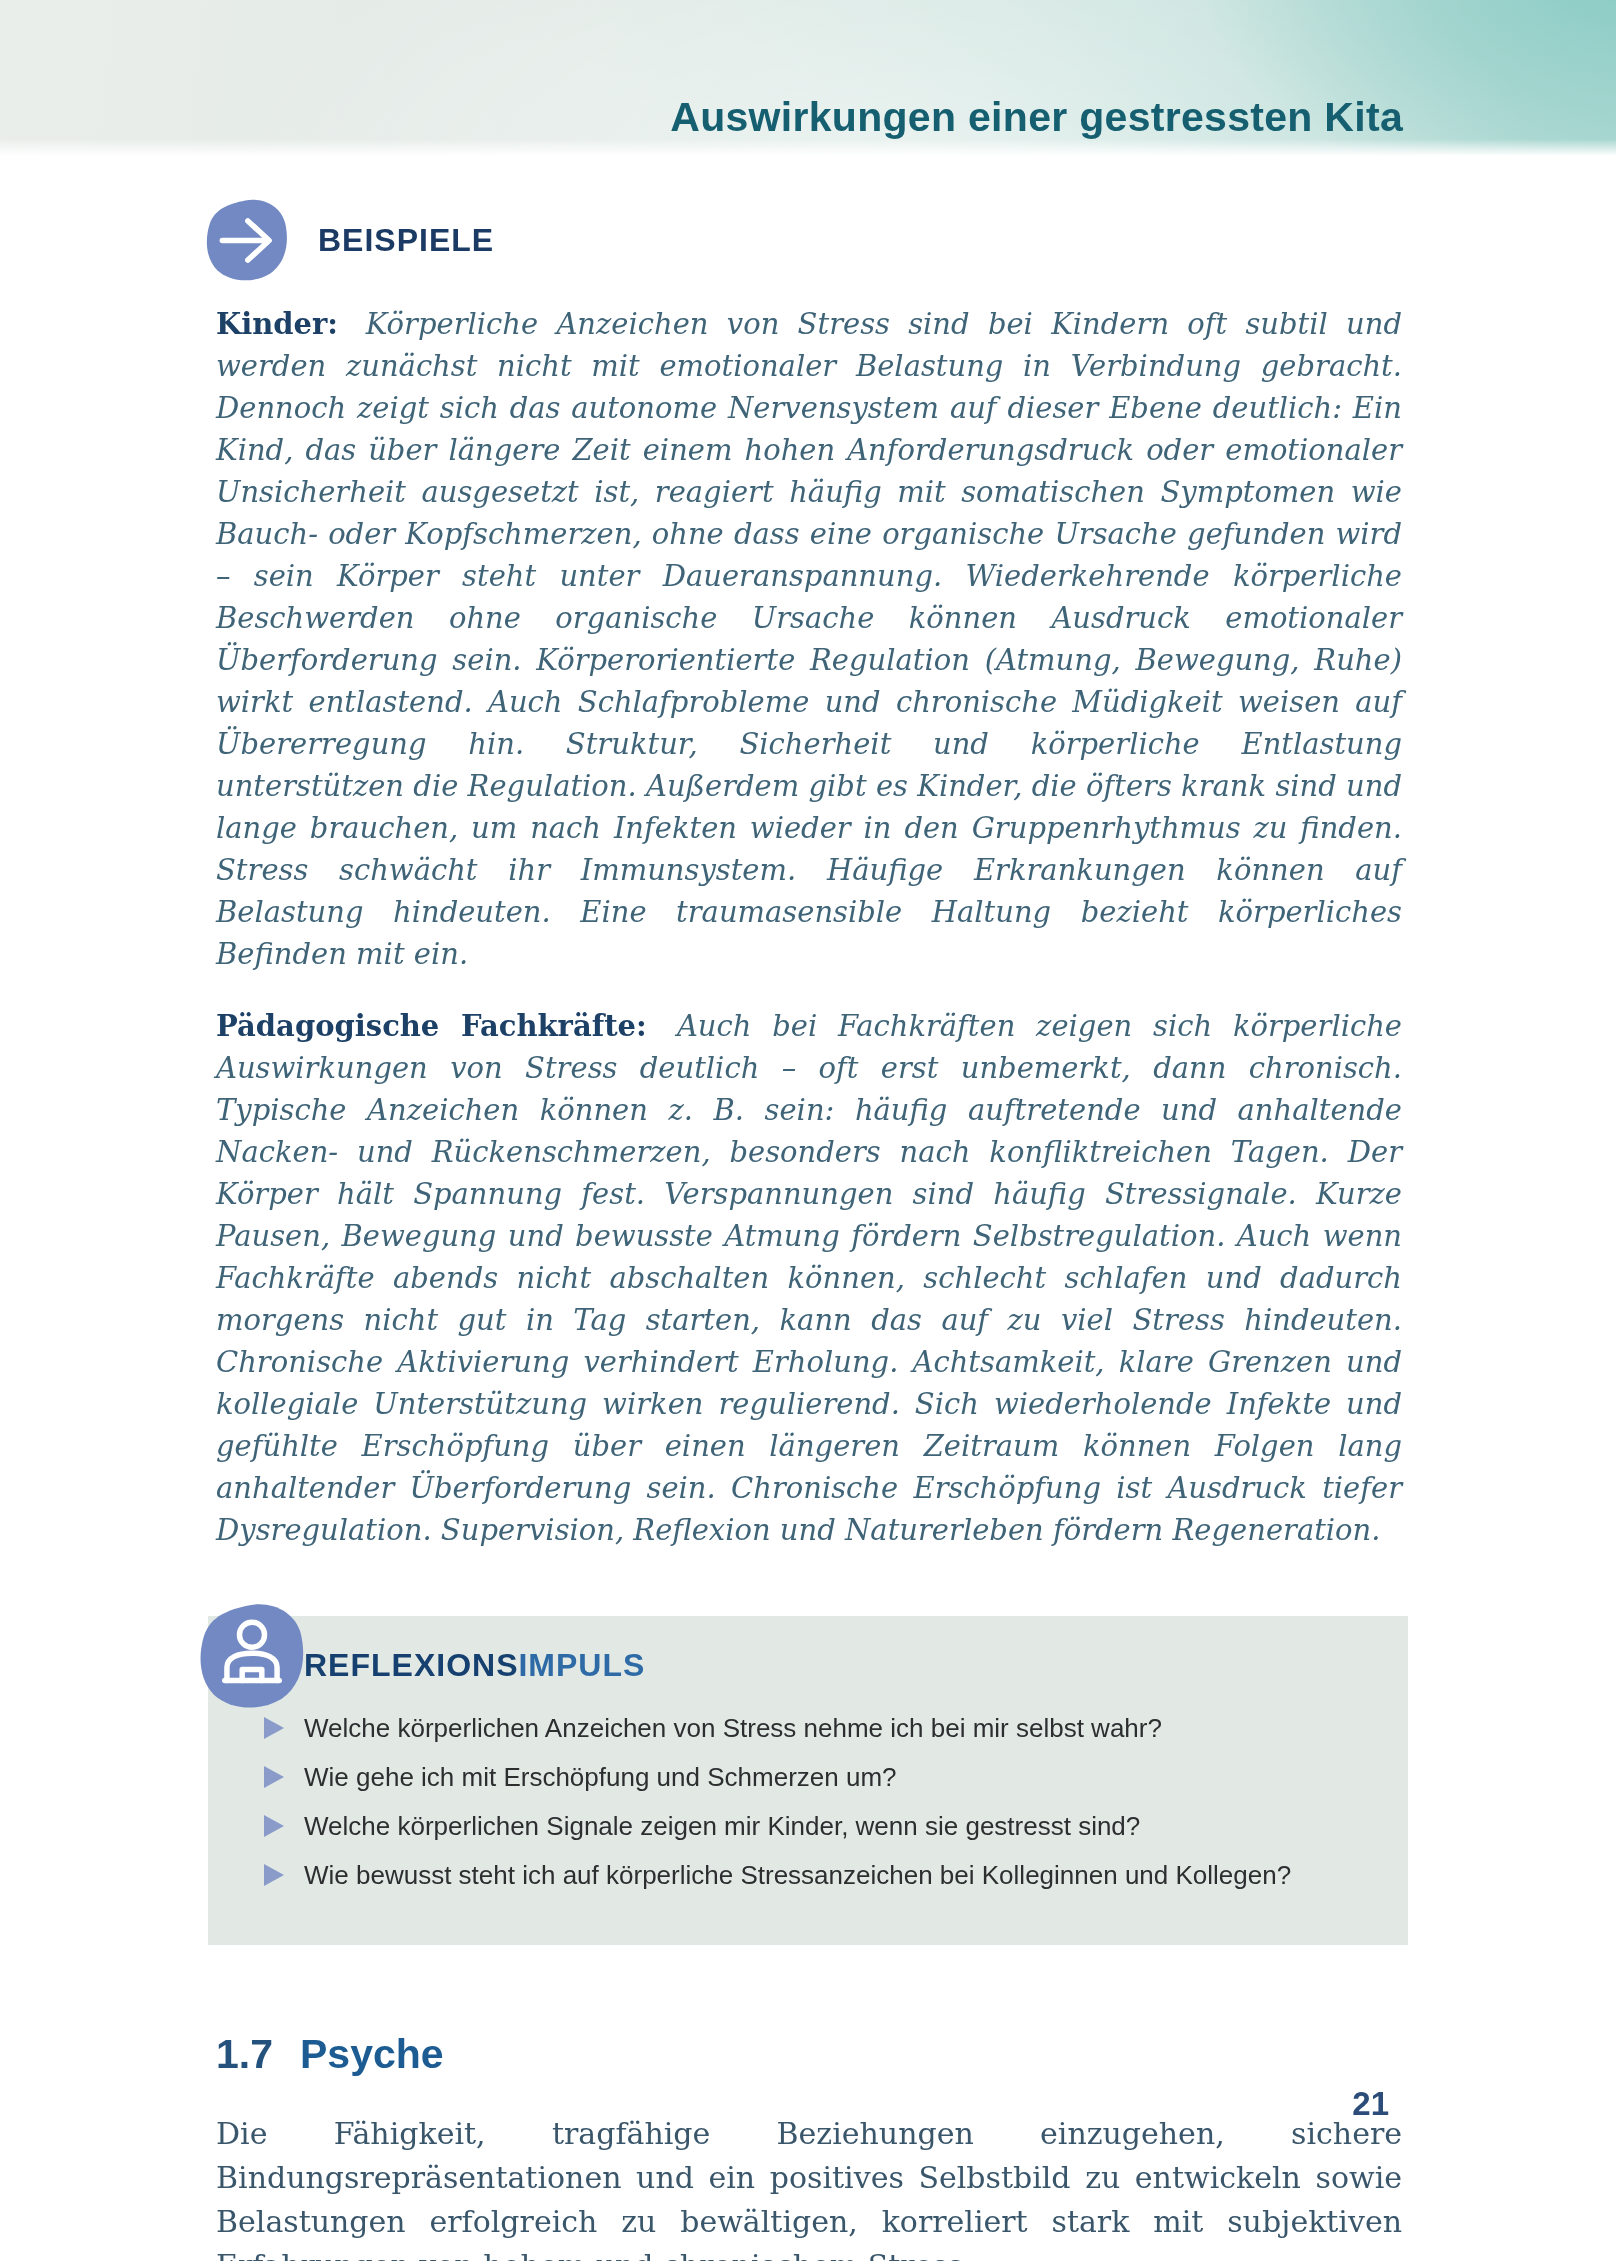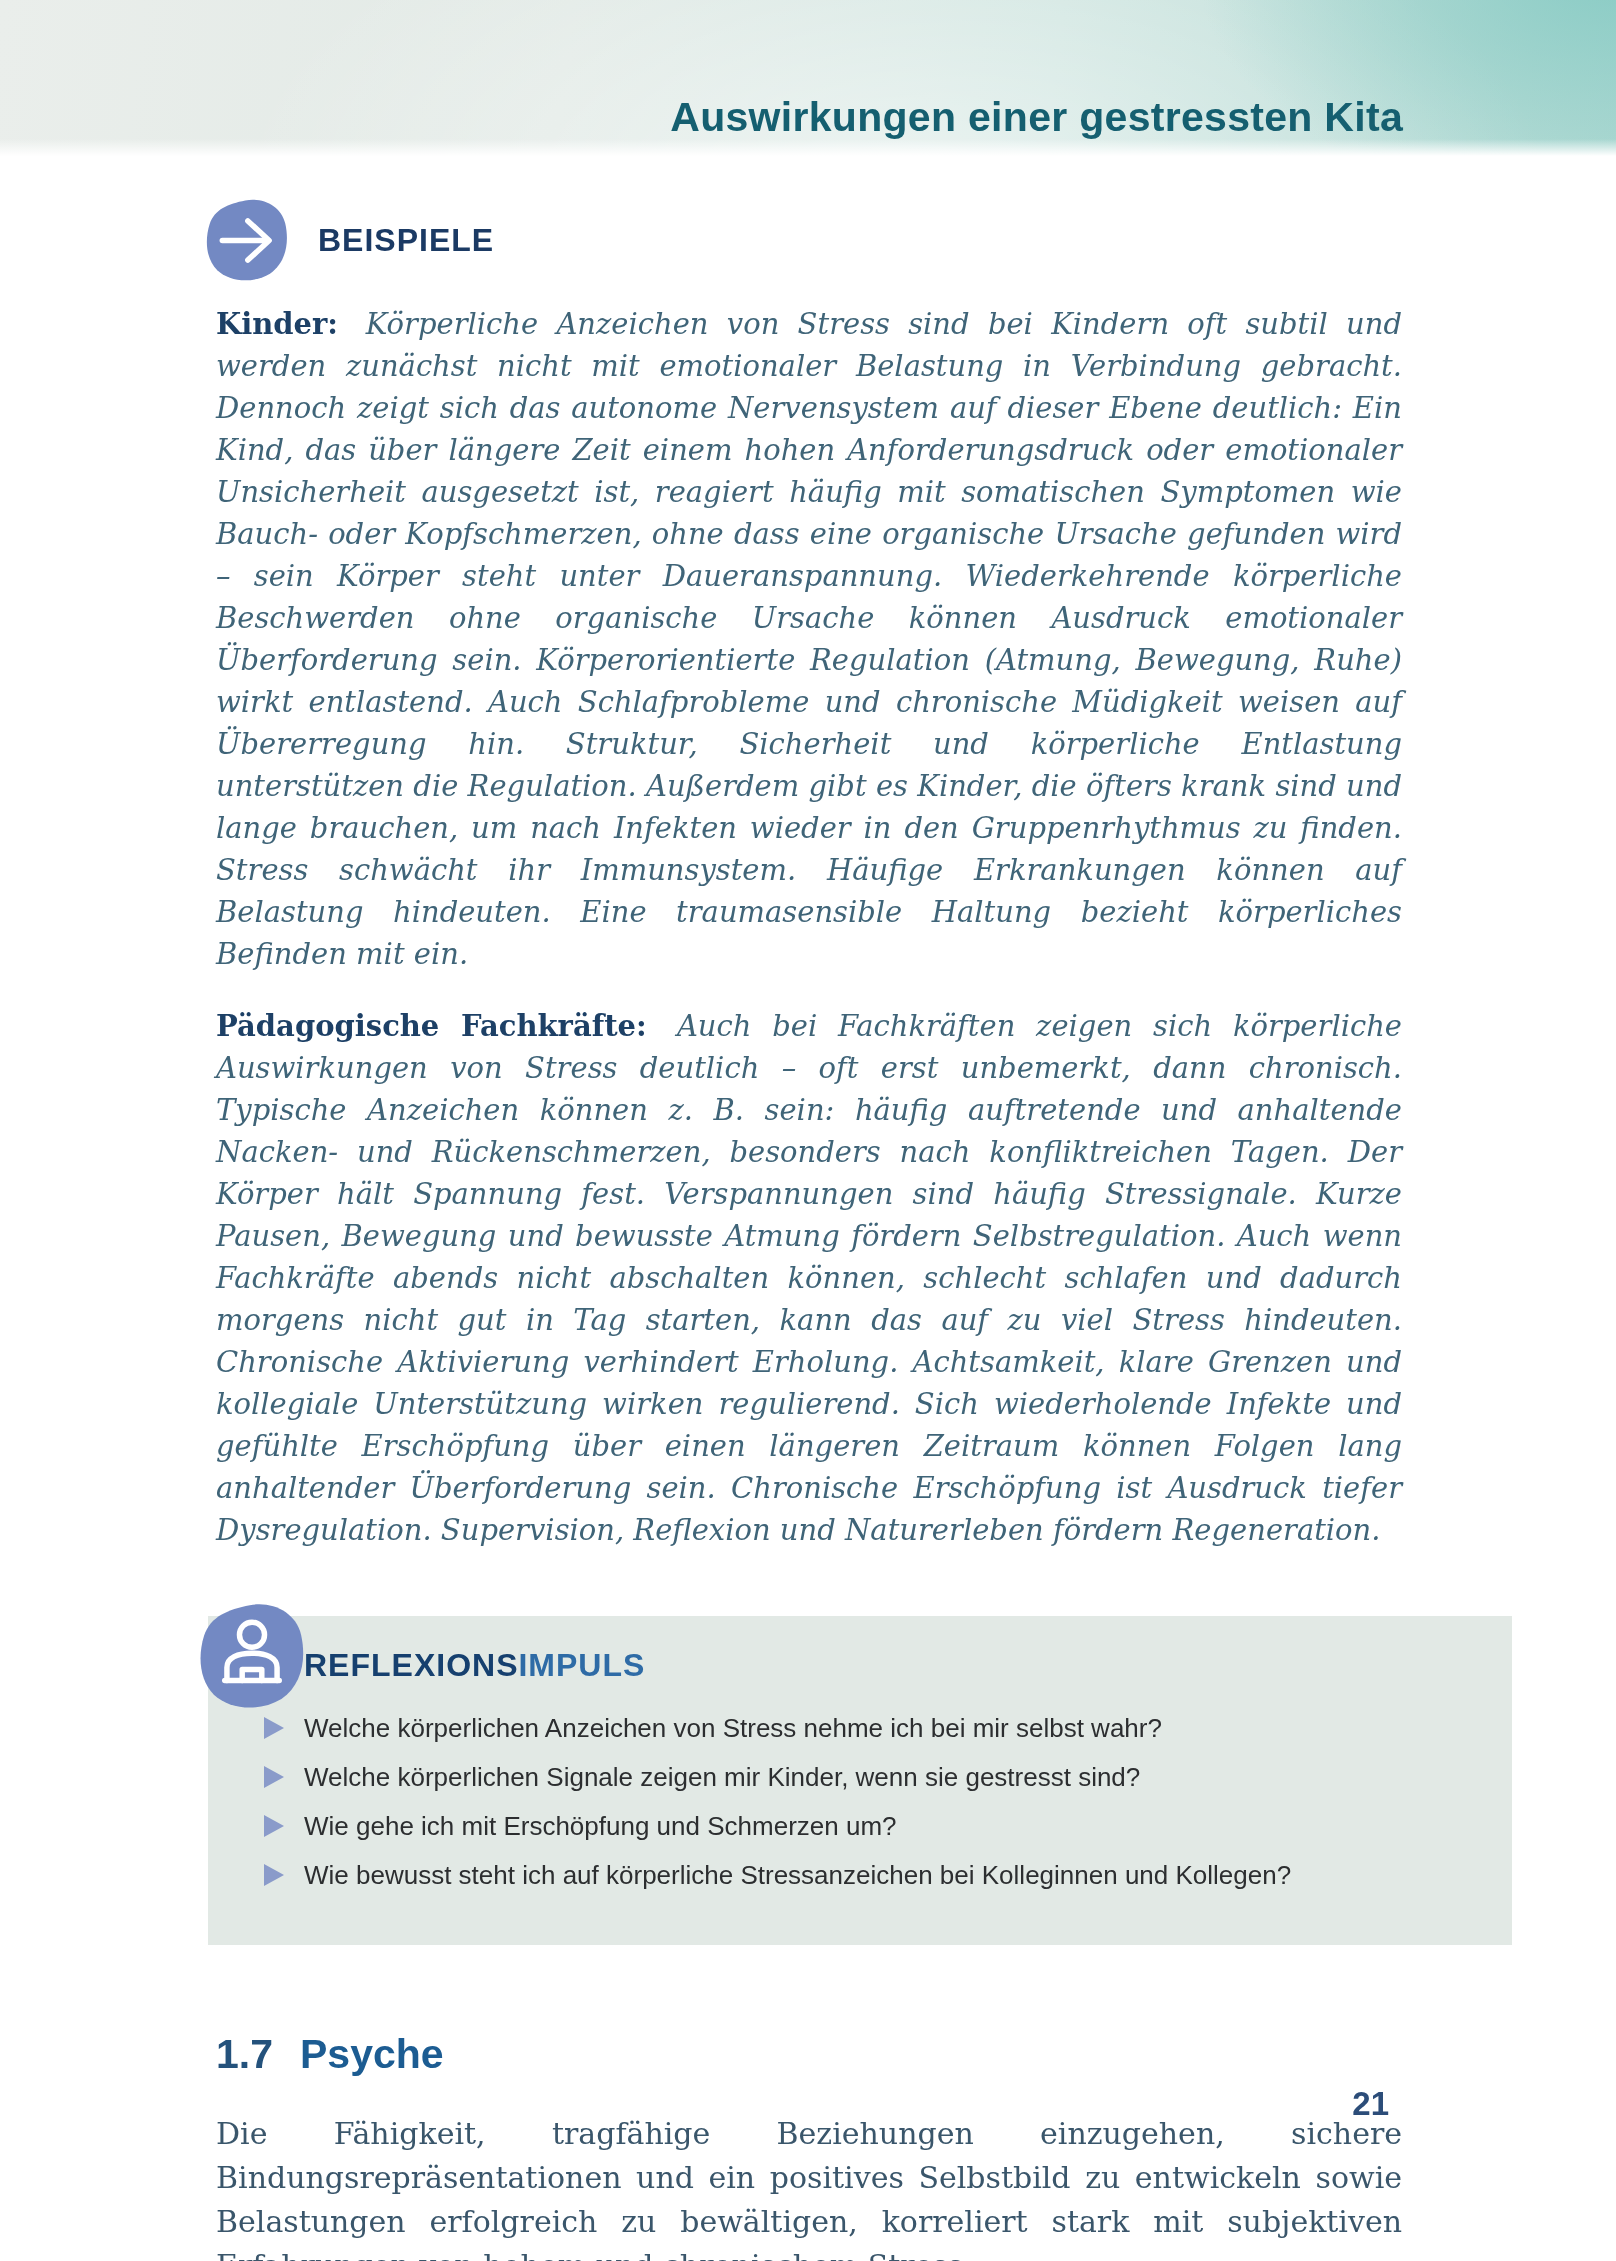--- a/index.html
+++ b/index.html
@@ -39,21 +39,21 @@
   .para{
     margin:0;font-size:29px;line-height:42px;text-align:justify;
     font-family:"DejaVu Serif",serif;font-style:italic;color:#3f6478;
   }
   .para.first{margin-top:17.5px;}
   .para + .para{margin-top:30px;}
   .lead{font-style:normal;font-weight:bold;color:#1d4066;margin-right:9.4px;}
 
   
   .reflex-box{
-    position:relative;margin-top:65px;margin-left:-8px;width:1304px;
+    position:relative;margin-top:65px;margin-left:-8px;width:1200px;
     box-sizing:border-box;background:#e2e9e5;padding:31px 47px 42px 96px;
   }
   .reflex-icon{position:absolute;left:-10.8px;top:-13.5px;width:110px;height:109px;}
   .reflex-title{margin:0 0 23px 0;font-size:32px;font-weight:bold;letter-spacing:1px;}
   .reflex-title .t1{color:#16406f;}
   .reflex-title .t2{color:#2e6ba6;}
   .reflex-list{list-style:none;margin:0;padding:0;font-size:26px;line-height:43px;color:#2c2e30;}
   .reflex-list li{position:relative;margin-bottom:6px;padding-right:40px;}
   .reflex-list li::before{
     content:"";position:absolute;left:-40px;top:10px;width:0;height:0;
@@ -104,22 +104,22 @@
       <g stroke="#ffffff" stroke-width="5" fill="none" stroke-linecap="round" stroke-linejoin="round">
         <circle cx="50" cy="30" r="11.5"></circle>
         <path d="M27 72 L27 60 C27 51 37 47 50 47 C63 47 73 51 73 60 L73 72"></path>
         <path d="M41 72 L41 62 L59 62 L59 72"></path>
         <line x1="25" y1="72" x2="75" y2="72"></line>
       </g>
     </svg>
     <h2 class="reflex-title"><span class="t1">REFLEXIONS</span><span class="t2">IMPULS</span></h2>
     <ul class="reflex-list">
       <li>Welche körperlichen Anzeichen von Stress nehme ich bei mir selbst wahr?</li>
+      <li>Wie gehe ich mit Erschöpfung und Schmerzen um?</li>
       <li>Welche körperlichen Signale zeigen mir Kinder, wenn sie gestresst sind?</li>
-      <li>Wie gehe ich mit Erschöpfung und Schmerzen um?</li>
       <li>Wie bewusst steht ich auf körperliche Stressanzeichen bei Kolleginnen und Kollegen?</li>
     </ul>
   </div>
 
   <div class="section-head">
     <span class="sec-num">1.7</span>
     <span class="sec-title">Psyche</span>
   </div>
   <p class="section-body">Die Fähigkeit, tragfähige Beziehungen einzugehen, sichere Bindungsrepräsentationen und ein positives Selbstbild zu entwickeln sowie Belastungen erfolgreich zu bewältigen, korreliert stark mit subjektiven Erfahrungen von hohem und chronischem Stress.</p>
 

